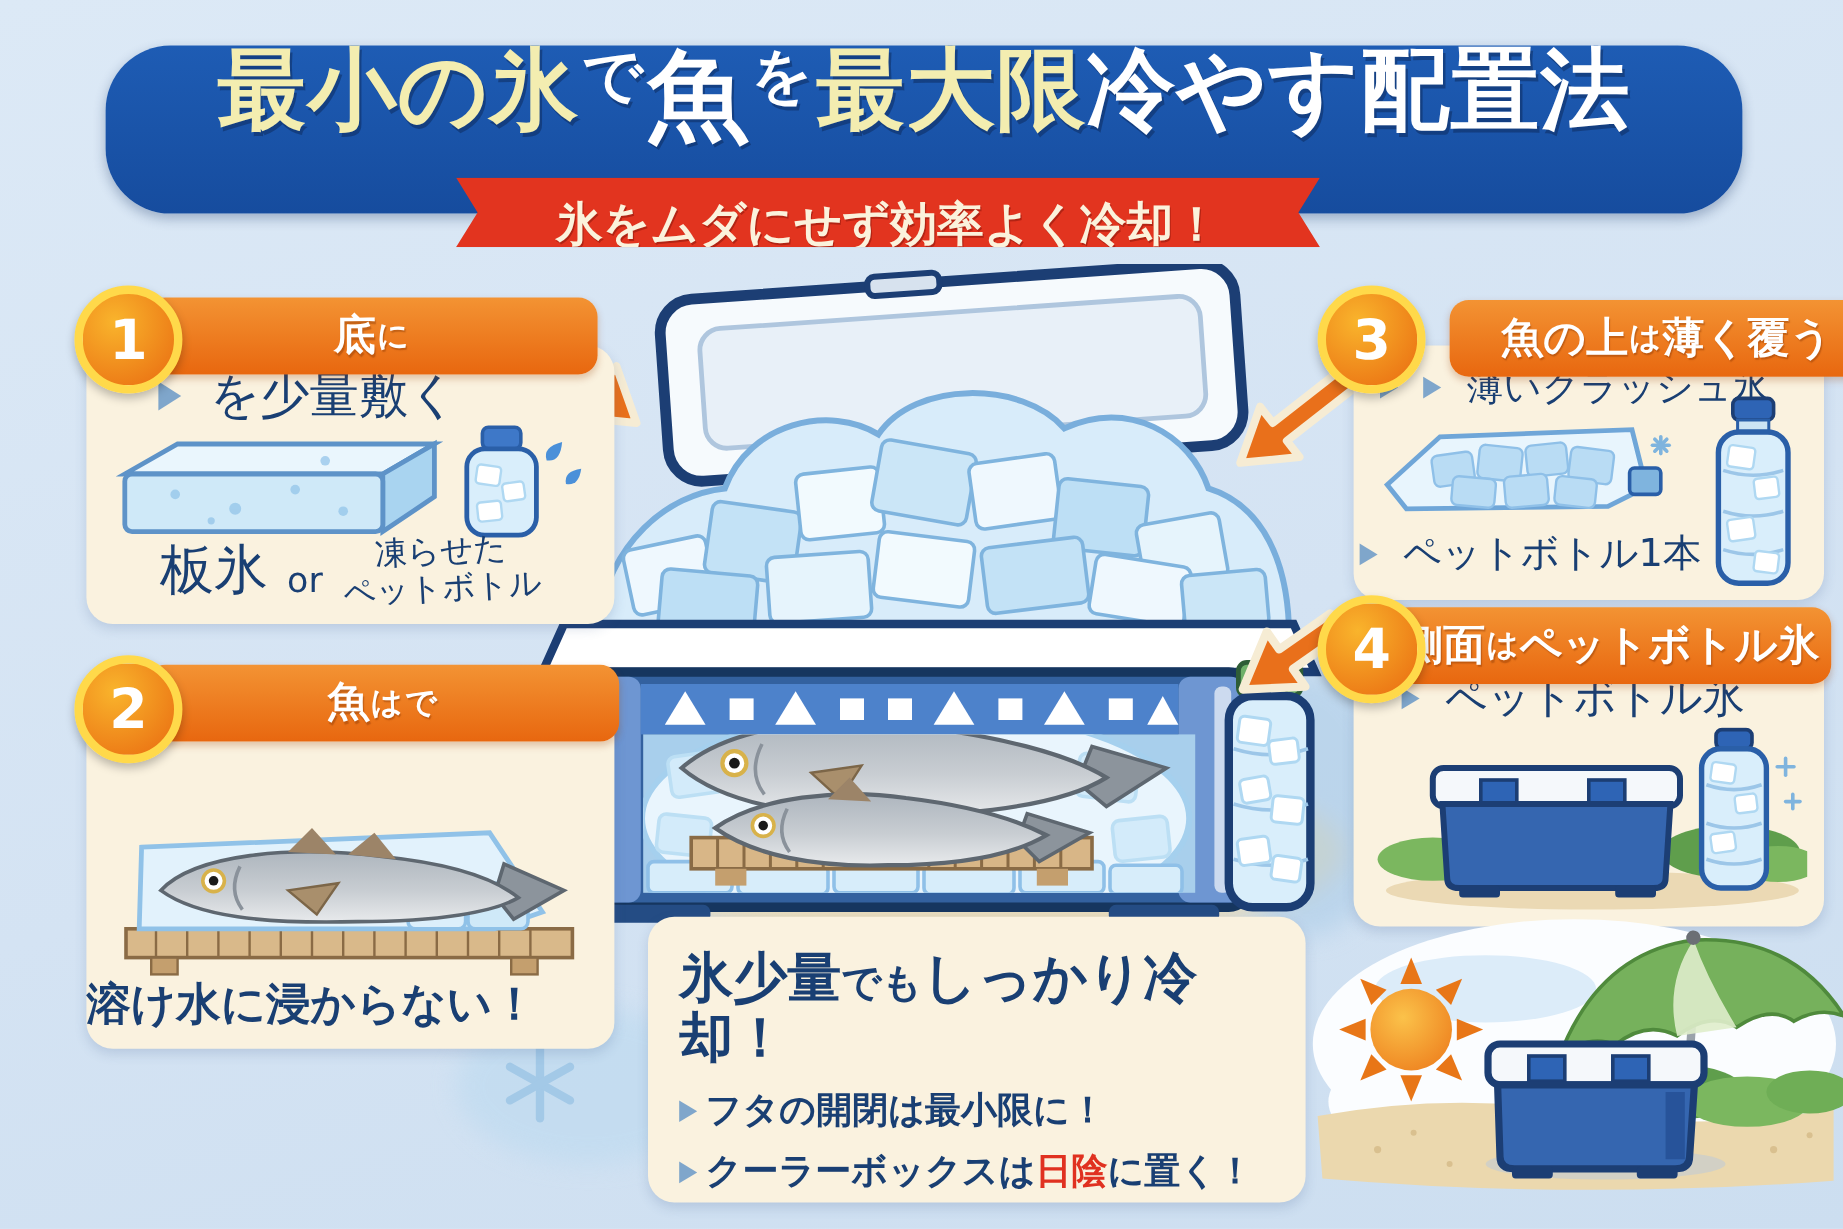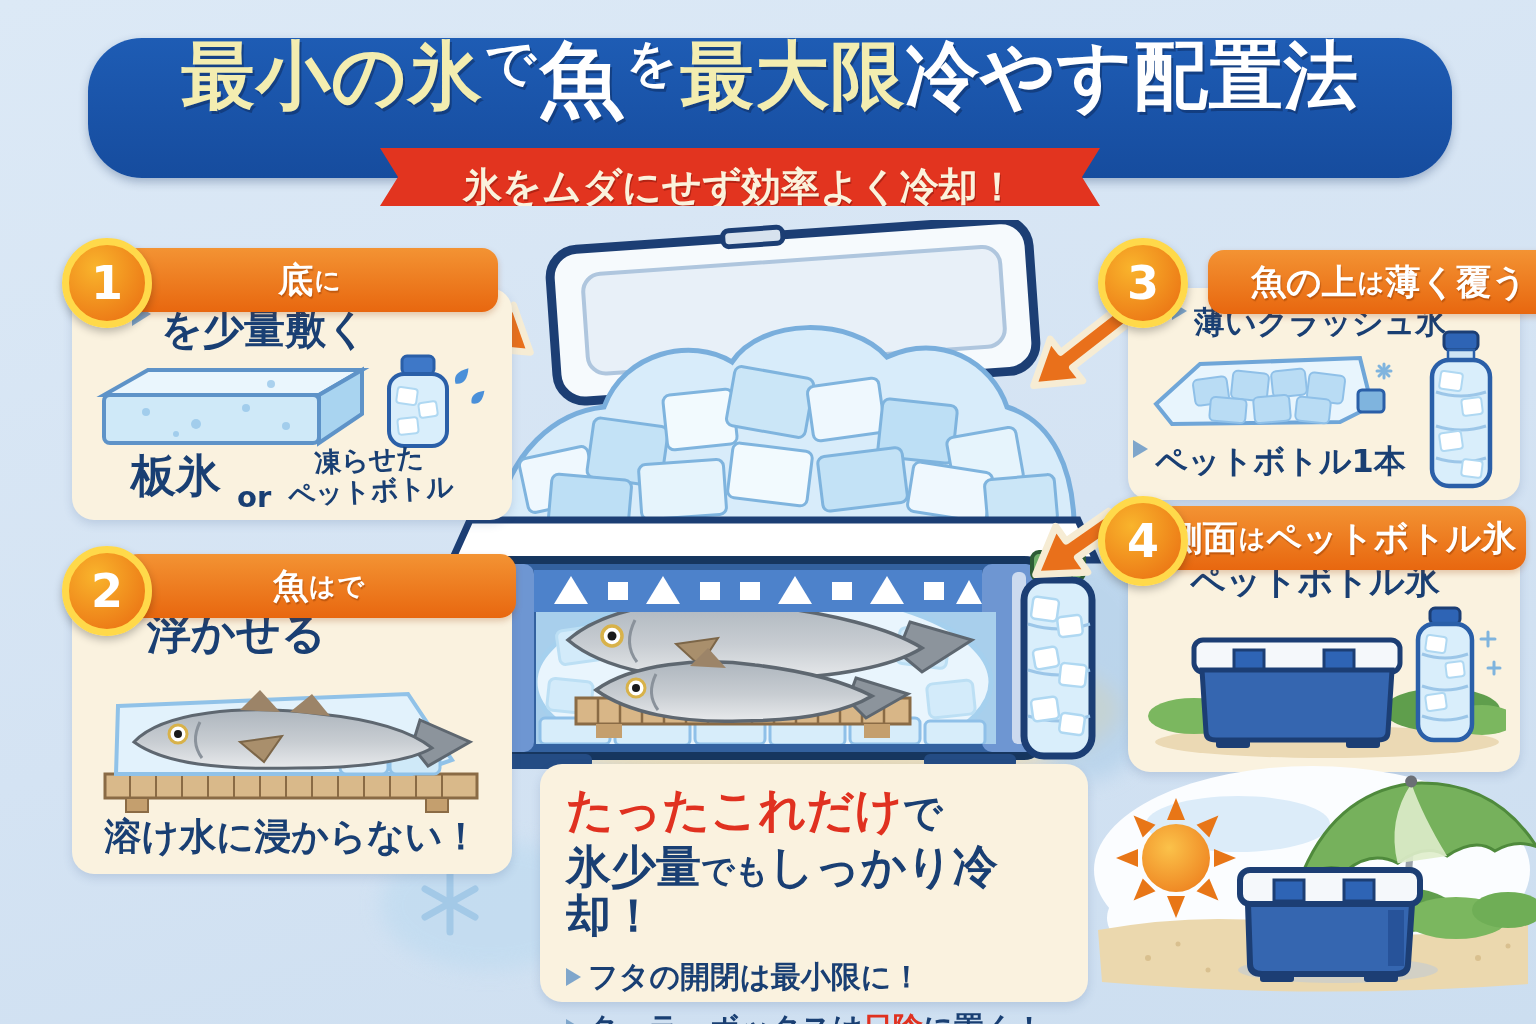--- a/index.html
+++ b/index.html
@@ -45,31 +45,31 @@
     border-radius:16px;display:flex;align-items:center;justify-content:center;
     color:#fff;font-weight:bold;z-index:5;box-shadow:0 3px 6px rgba(150,60,0,.25);}
   .pill span{text-shadow:1px 2px 1px rgba(130,50,0,.4);line-height:1;}
   .pill .big{font-size:35px;}
   .pill .small{font-size:26px;padding:0 1px;}
 
   .tri{display:inline-block;width:0;height:0;border-left:19px solid #7FA6CB;
     border-top:12px solid transparent;border-bottom:12px solid transparent;margin-right:10px;}
   .tri.sm{border-left-width:15px;border-top-width:9px;border-bottom-width:9px;margin-right:7px;}
   .navy{color:#193F73;}
-  .bullet-row{display:flex;align-items:flex-start;font-weight:bold;}
+  .bullet-row{display:flex;align-items:center;font-weight:normal;gap:14px;}
 
   
   .s1-bullet{position:absolute;left:60px;top:14px;font-size:41px;}
   .s1-labels{position:absolute;left:0;bottom:14px;width:100%;display:flex;
-    align-items:flex-end;justify-content:center;font-weight:bold;}
+    align-items:center;justify-content:center;font-weight:normal;}
   .s1-ice-label{font-size:45px;color:#193F73;}
   .s1-or{font-size:29px;color:#193F73;margin:0 16px;position:relative;top:8px;}
   .s1-bottle-label{font-size:27px;color:#193F73;text-align:center;line-height:1.15;transform:rotate(-3deg);}
   .s2-bullet{position:absolute;left:46px;top:12px;font-size:44px;}
-  .s2-caption{position:absolute;left:0;bottom:12px;width:100%;text-align:center;
+  .s2-caption{position:absolute;left:0;bottom:12px;width:100%;text-align:left;
     font-size:37px;font-weight:bold;color:#193F73;}
   .s3-bullet1{position:absolute;left:22px;top:14px;font-size:31px;}
   .s3-bullet2{position:absolute;left:5px;bottom:16px;font-size:32px;}
   .s4-bullet{position:absolute;left:40px;top:14px;font-size:35px;}
 
   
   .summary{padding:20px 26px 0 26px;}
   .sum-line1{font-weight:bold;line-height:1.1;}
   .sum-red{color:#E03120;font-size:47px;}
   .sum-tail{color:#193F73;font-size:39px;}
@@ -319,21 +319,20 @@
     <span>1</span>
   </div>
   <div class="pill" style="left:122px;top:248px;width:376px;height:64px">
     <span class="big">底</span>
     <span class="small">に</span>
   </div>
 
   <div class="panel" style="left:72px;top:592px;width:440px;height:282px">
     <div class="bullet-row s2-bullet navy">
       <span class="tri"></span>
-      <span>浮かせる</span>
     </div>
     <svg class="abs" style="left:18px;top:66px" width="404" height="160" viewBox="0 0 404 160">
       <g>
         <rect x="15" y="116" width="372" height="24" fill="#D9B98A" stroke="#8A6B45" stroke-width="3"></rect>
         <g stroke="#8A6B45" stroke-width="2">
           <line x1="40" y1="116" x2="40" y2="140"></line>
             <line x1="66" y1="116" x2="66" y2="140"></line>
           <line x1="92" y1="116" x2="92" y2="140"></line>
             <line x1="118" y1="116" x2="118" y2="140"></line>
           <line x1="144" y1="116" x2="144" y2="140"></line>
@@ -481,23 +480,20 @@
   <div class="badge" style="left:1098px;top:496px">
     <span>4</span>
   </div>
   <div class="pill" style="left:1158px;top:506px;width:368px;height:64px">
     <span class="big">側面</span>
     <span class="small">は</span>
     <span class="big">ペットボトル氷</span>
   </div>
 
   <div class="panel summary" style="left:540px;top:764px;width:548px;height:238px;box-sizing:border-box">
-    <div class="sum-line1">
-      <span class="sum-red">たったこれだけ</span><span class="sum-tail">で</span>
-    </div>
     <div class="sum-line2">
       <span class="sum-big">氷少量</span><span class="sum-small">でも</span><span class="sum-big">しっかり冷却！</span>
     </div>
     <div class="sum-bullets">
       <div class="sum-bullet">
         <span class="tri sm"></span>
         <span>フタの開閉は最小限に！</span>
       </div>
       <div class="sum-bullet">
         <span class="tri sm"></span>

